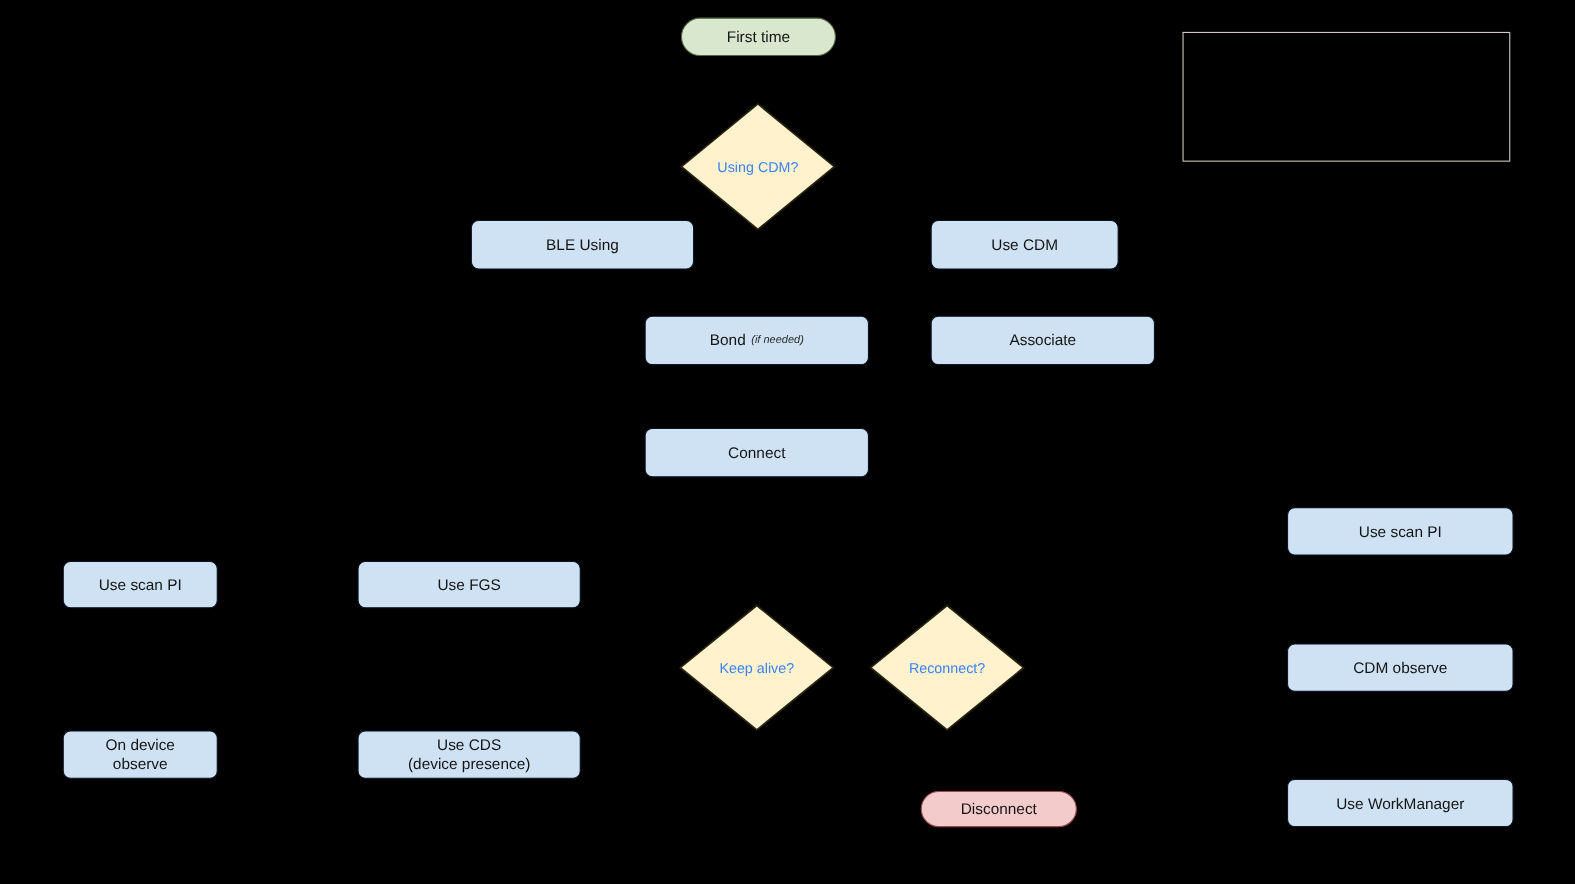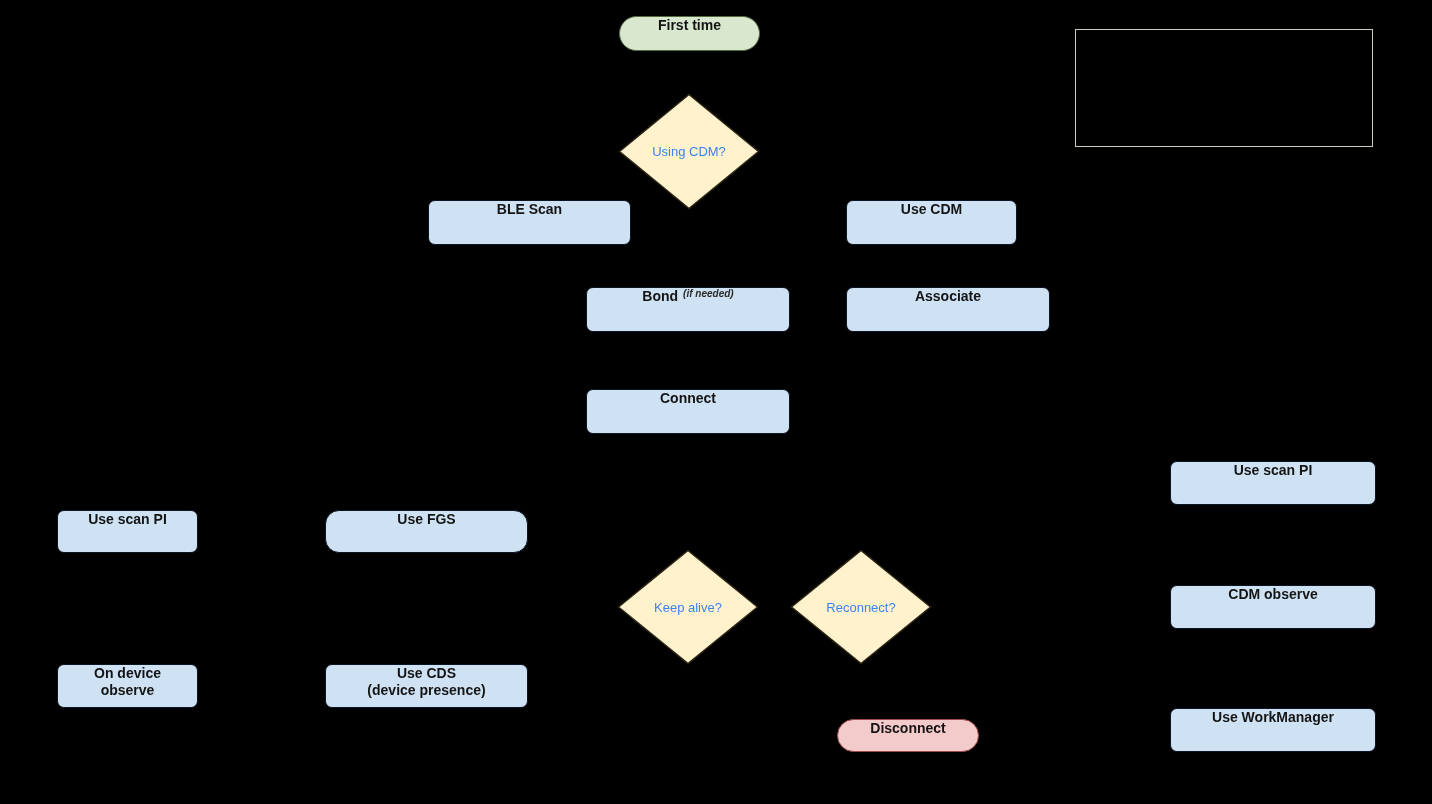--- a/index.html
+++ b/index.html
@@ -11,28 +11,27 @@
     position: relative;
     width: 1432px;
     height: 804px;
     background: #000000;
     overflow: hidden;
     font-family: "Liberation Sans", sans-serif;
   }
   .node {
     position: absolute;
     display: flex;
-    align-items: flex-start;
+    align-items: center;
     justify-content: center;
     text-align: center;
     color: #141414;
     font-size: 14px;
     line-height: 1.2;
     box-sizing: border-box;
-    font-weight: bold;
   }
   .rect {
     background: #cfe2f3;
     border: 1.5px solid #0c1524;
     border-radius: 7px;
   }
   .pill-green {
     background: #d9e7cf;
     border: 1.5px solid #53683f;
     border-radius: 18px;
@@ -94,21 +93,21 @@
   </div>
 
   <div class="diamond" style="left:618px;top:93px;width:142px;height:117px;">
     <svg viewBox="0 0 142 117" preserveAspectRatio="none">
       <polygon points="71,1.5 140.5,58.5 71,115.5 1.5,58.5"></polygon>
     </svg>
     <span class="label">Using CDM?</span>
   </div>
 
   <div class="node rect" style="left:428px;top:200px;width:203px;height:45px;">
-    <span class="label">BLE Scan</span>
+    <span class="label">BLE Using</span>
   </div>
 
   <div class="node rect" style="left:846px;top:200px;width:171px;height:45px;">
     <span class="label">Use CDM</span>
   </div>
 
   <div class="node rect" style="left:586px;top:287px;width:204px;height:45px;">
     <span class="label">Bond</span>
     <span class="note">(if needed)</span>
   </div>
@@ -122,21 +121,21 @@
   </div>
 
   <div class="node rect" style="left:1170px;top:461px;width:206px;height:44px;">
     <span class="label">Use scan PI</span>
   </div>
 
   <div class="node rect" style="left:57px;top:510px;width:141px;height:43px;">
     <span class="label">Use scan PI</span>
   </div>
 
-  <div class="node rect" style="left:325px;top:510px;width:203px;height:43px;border-radius:14px;">
+  <div class="node rect" style="left:325px;top:510px;width:203px;height:43px;">
     <span class="label">Use FGS</span>
   </div>
 
   <div class="diamond" style="left:617px;top:549px;width:142px;height:116px;">
     <svg viewBox="0 0 142 116" preserveAspectRatio="none">
       <polygon points="71,1.5 140.5,58 71,114.5 1.5,58"></polygon>
     </svg>
     <span class="label">Keep alive?</span>
   </div>
 

